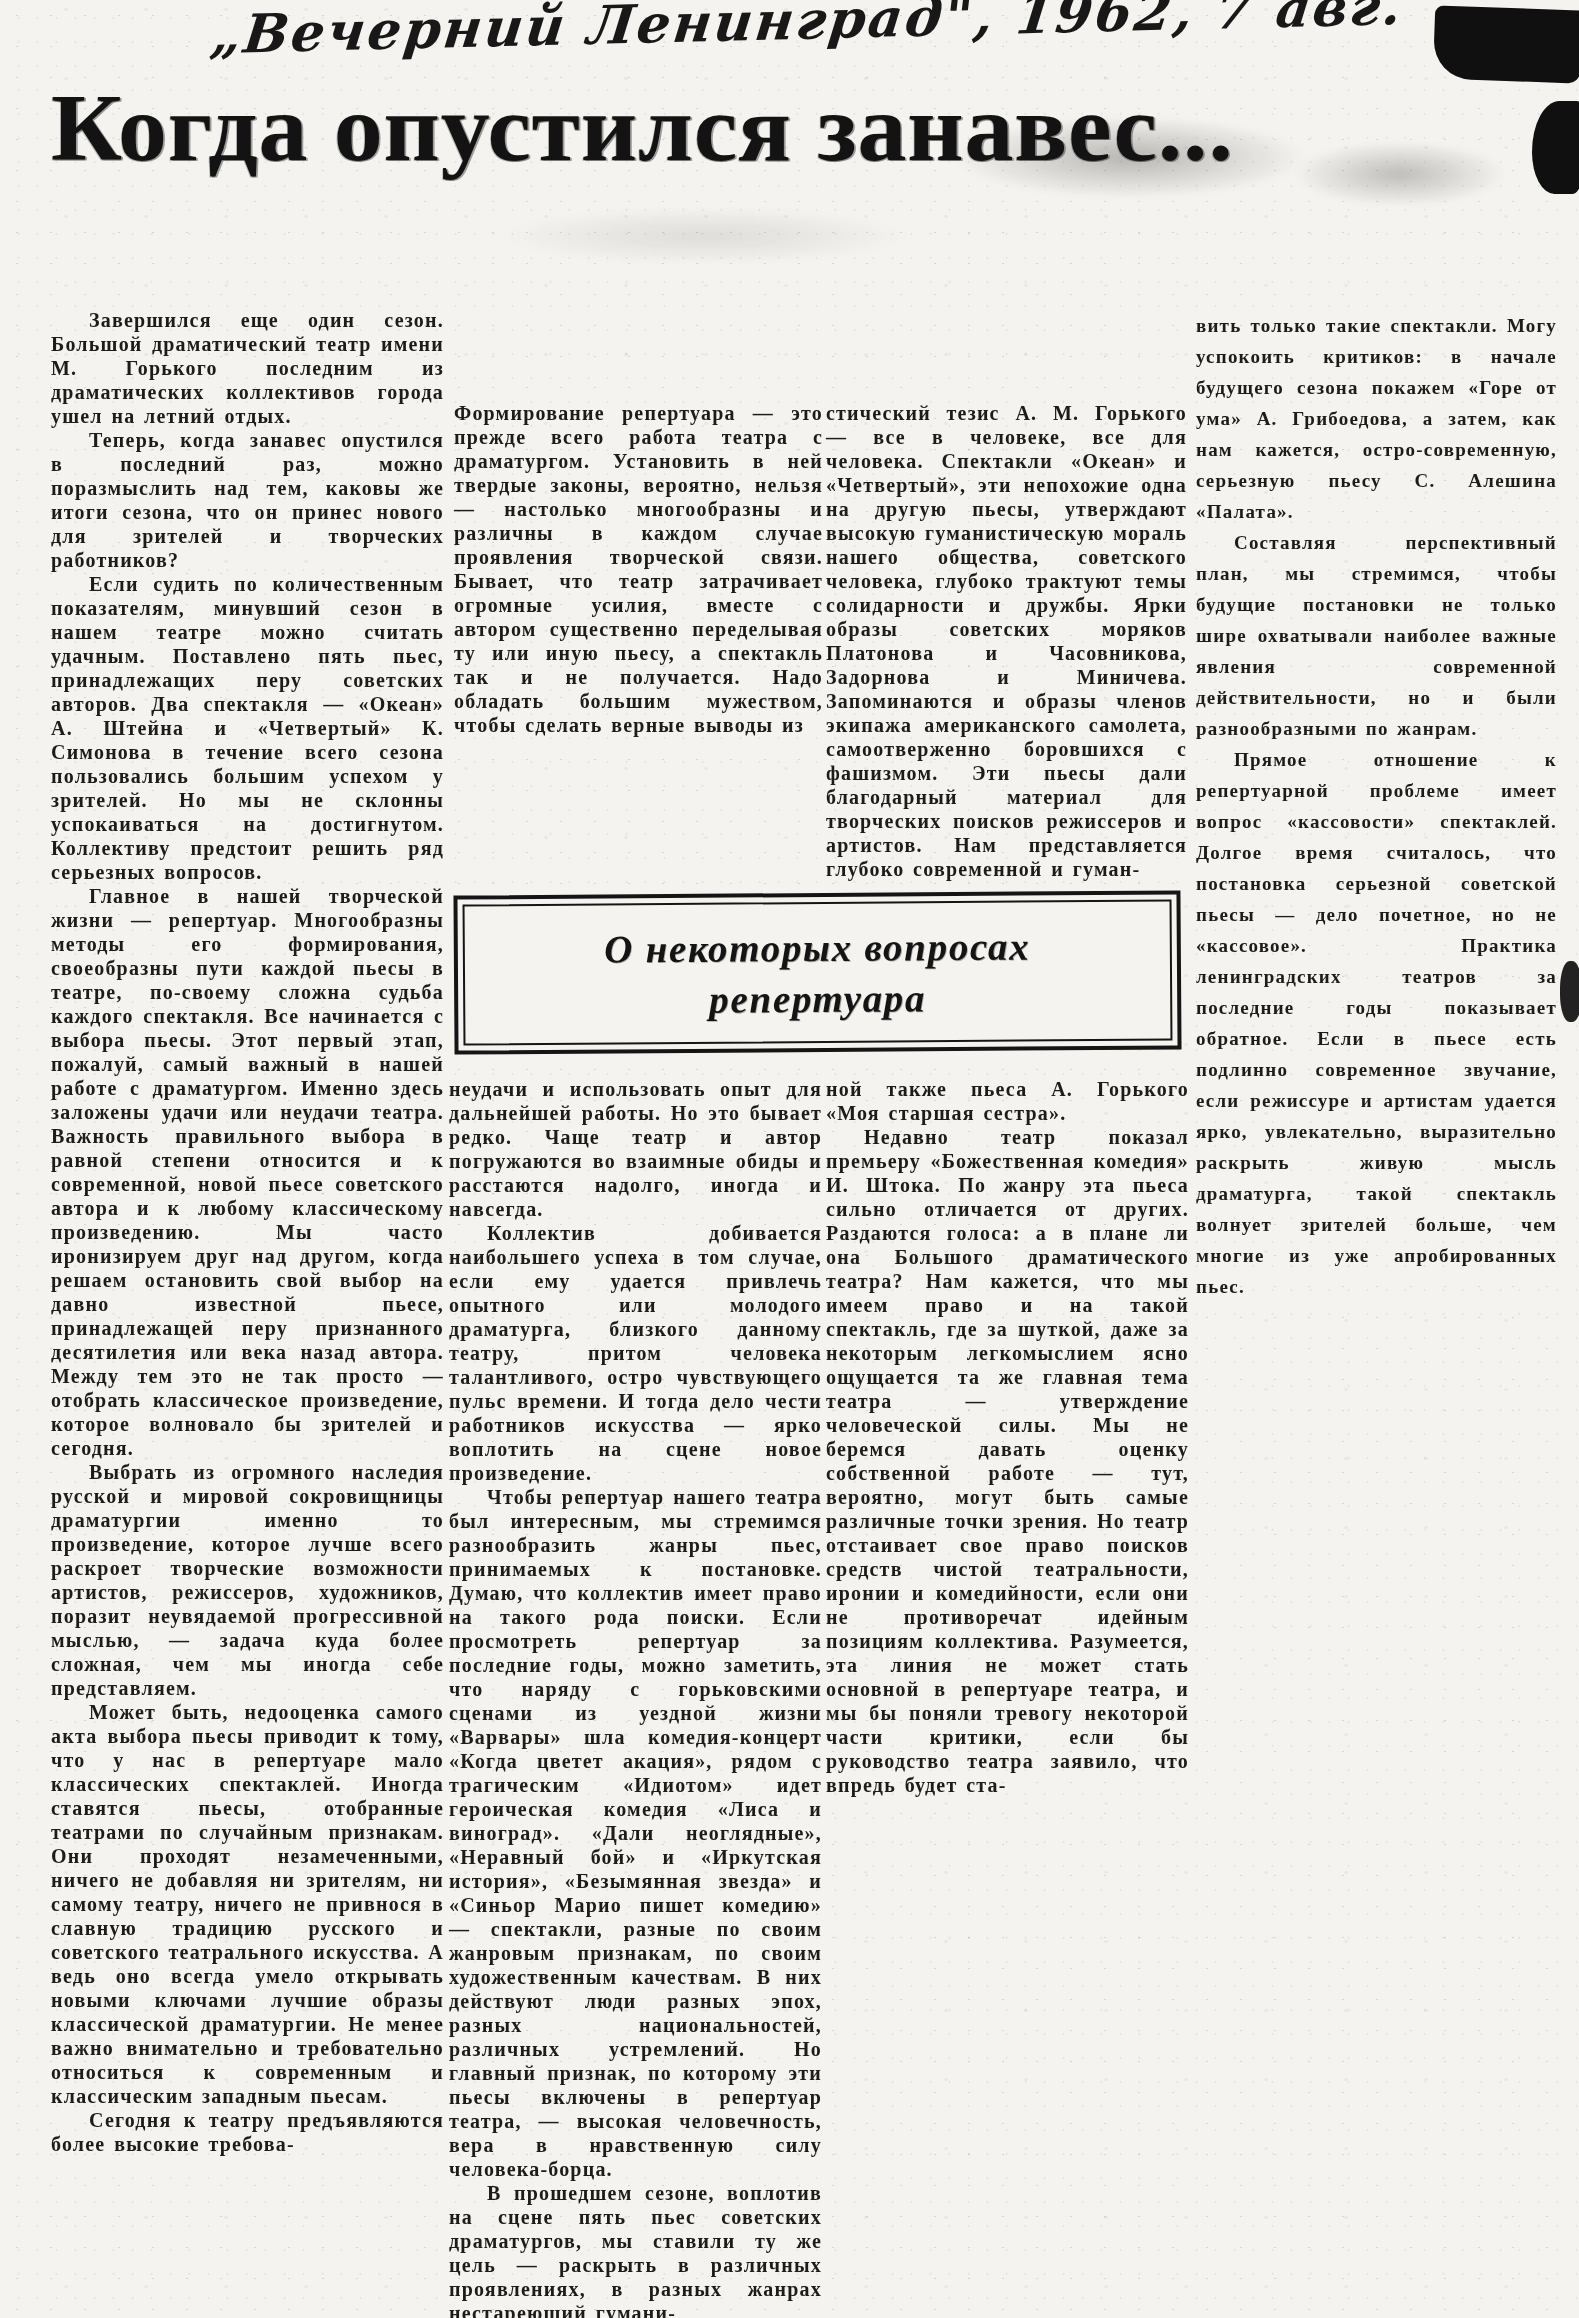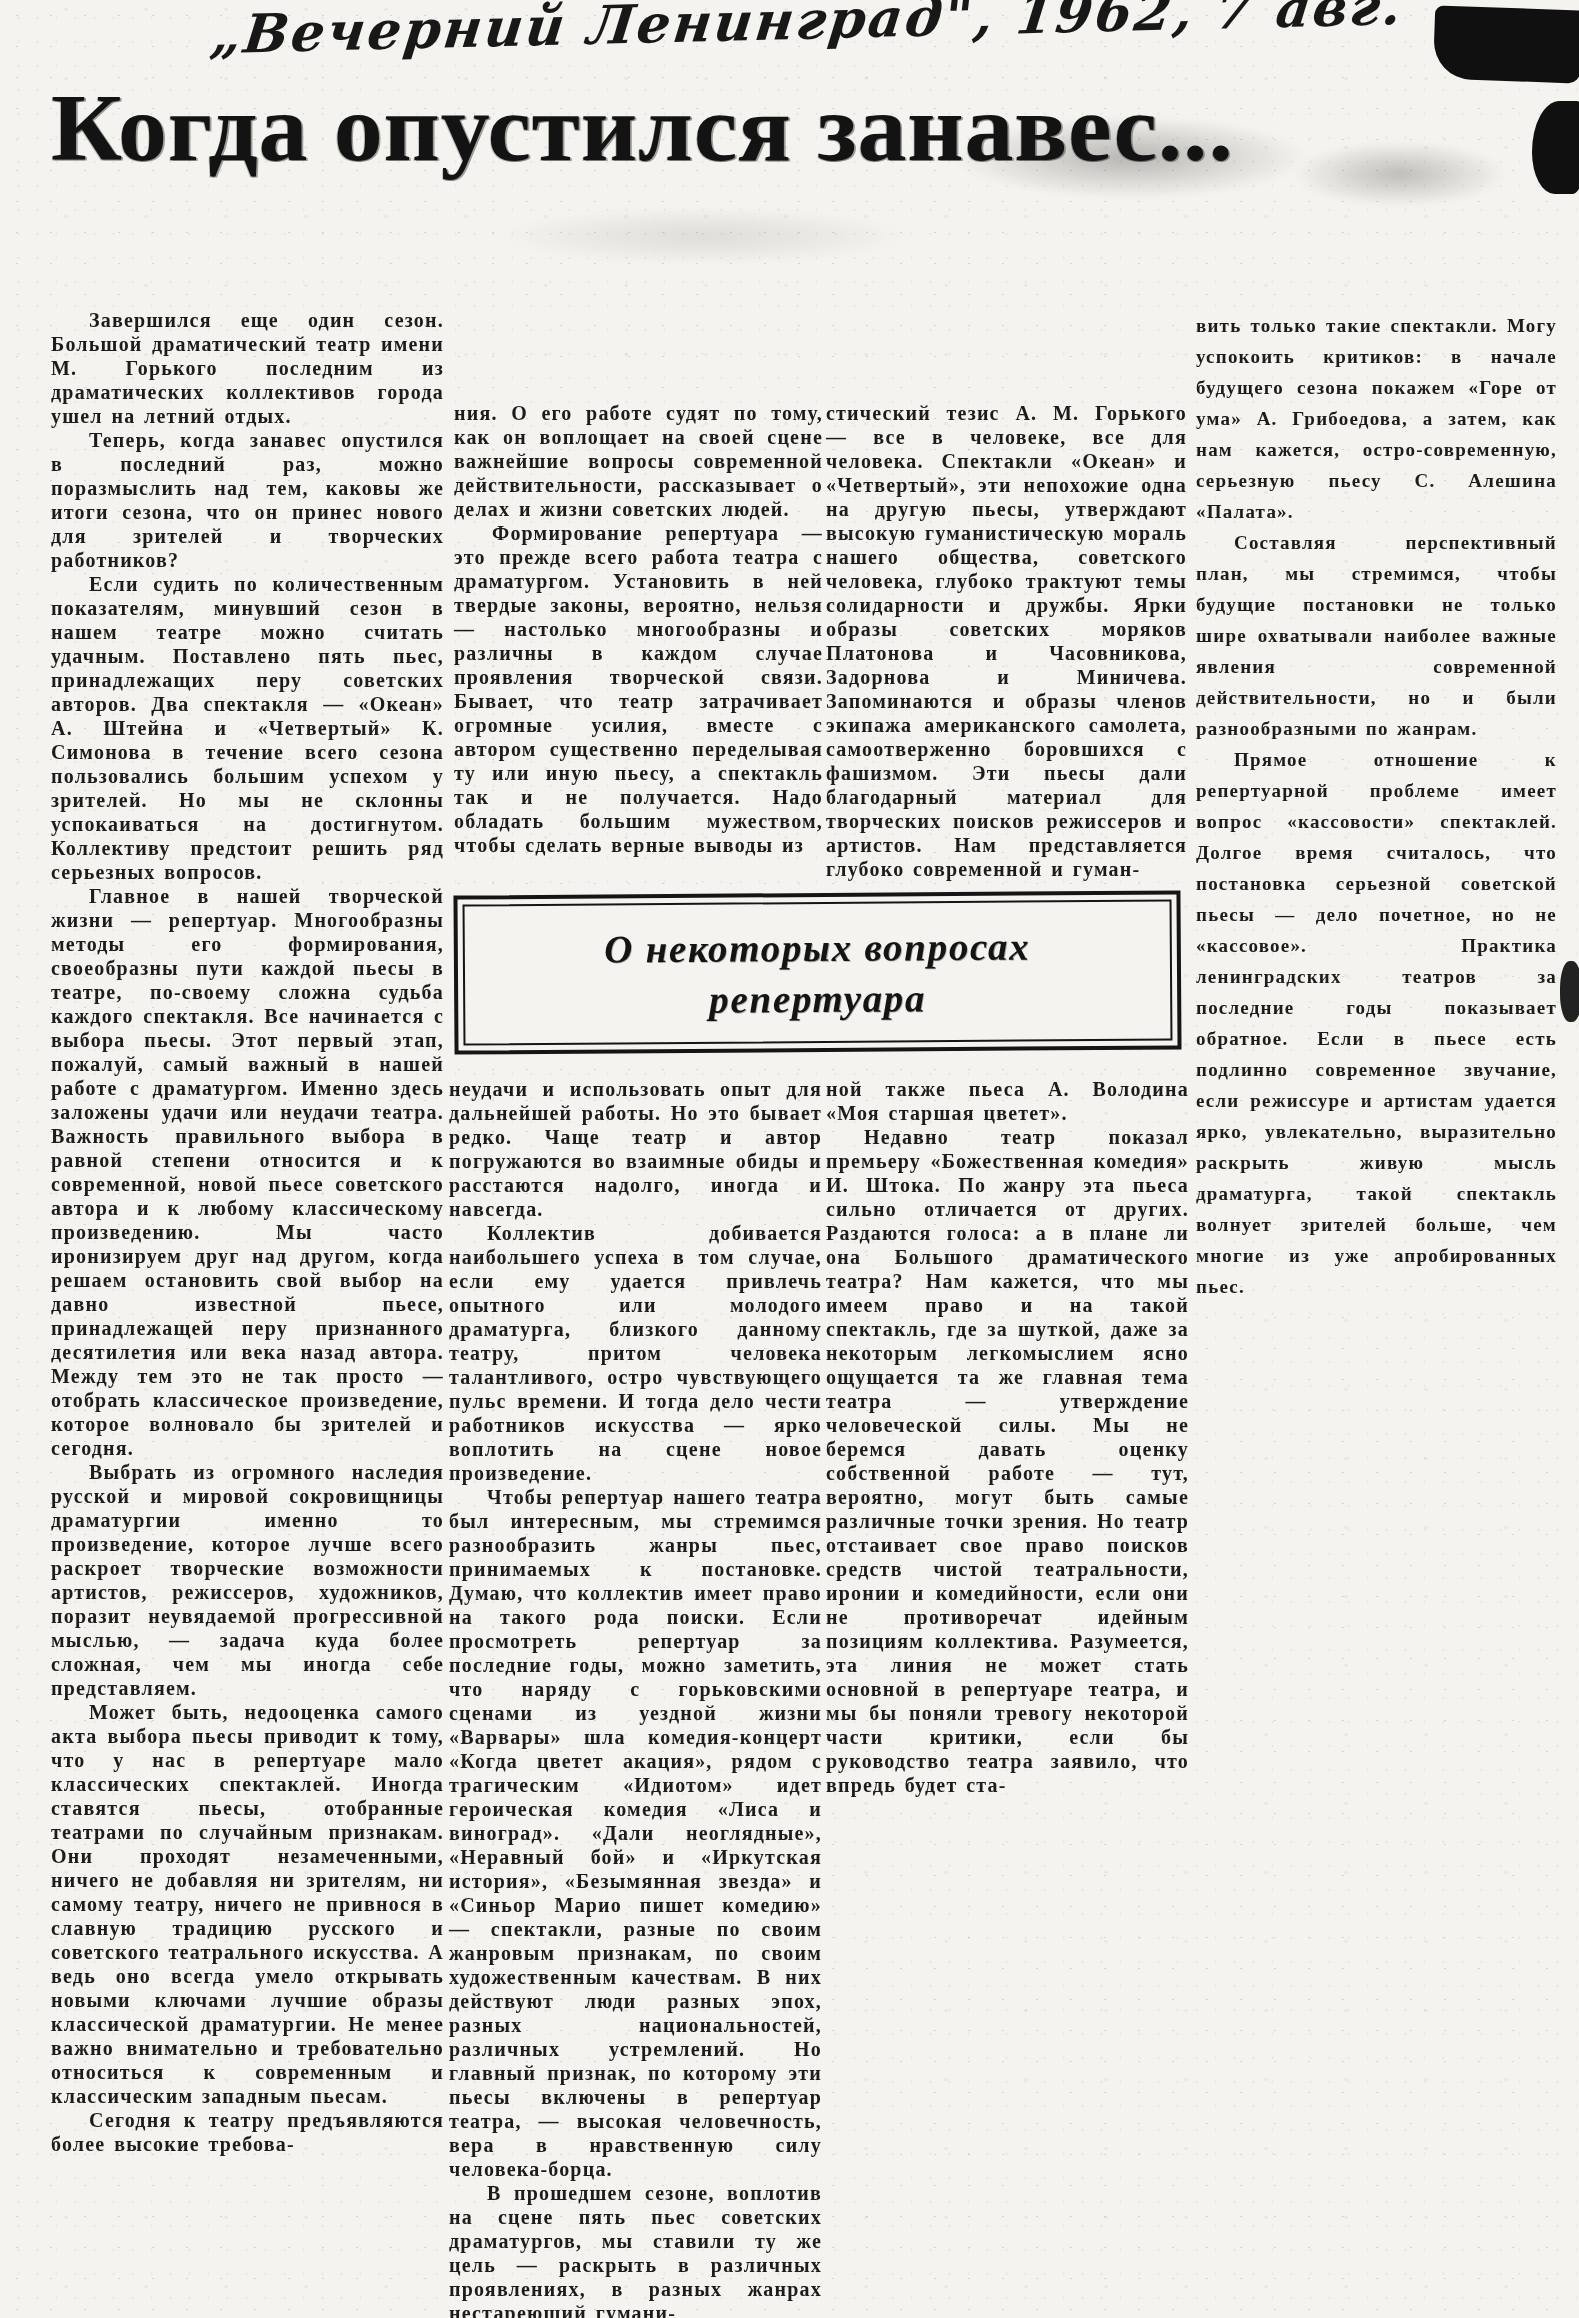--- a/index.html
+++ b/index.html
@@ -115,21 +115,20 @@
       <p class="para">Завершился еще один сезон. Большой драматический театр имени М. Горького последним из драматических коллективов города ушел на летний отдых.</p>
       <p class="para">Теперь, когда занавес опустился в последний раз, можно поразмыслить над тем, каковы же итоги сезона, что он принес нового для зрителей и творческих работников?</p>
       <p class="para">Если судить по количественным показателям, минувший сезон в нашем театре можно считать удачным. Поставлено пять пьес, принадлежащих перу советских авторов. Два спектакля — «Океан» А. Штейна и «Четвертый» К. Симонова в течение всего сезона пользовались большим успехом у зрителей. Но мы не склонны успокаиваться на достигнутом. Коллективу предстоит решить ряд серьезных вопросов.</p>
       <p class="para">Главное в нашей творческой жизни — репертуар. Многообразны методы его формирования, своеобразны пути каждой пьесы в театре, по-своему сложна судьба каждого спектакля. Все начинается с выбора пьесы. Этот первый этап, пожалуй, самый важный в нашей работе с драматургом. Именно здесь заложены удачи или неудачи театра. Важность правильного выбора в равной степени относится и к современной, новой пьесе советского автора и к любому классическому произведению. Мы часто иронизируем друг над другом, когда решаем остановить свой выбор на давно известной пьесе, принадлежащей перу признанного десятилетия или века назад автора. Между тем это не так просто — отобрать классическое произведение, которое волновало бы зрителей и сегодня.</p>
       <p class="para">Выбрать из огромного наследия русской и мировой сокровищницы драматургии именно то произведение, которое лучше всего раскроет творческие возможности артистов, режиссеров, художников, поразит неувядаемой прогрессивной мыслью, — задача куда более сложная, чем мы иногда себе представляем.</p>
       <p class="para">Может быть, недооценка самого акта выбора пьесы приводит к тому, что у нас в репертуаре мало классических спектаклей. Иногда ставятся пьесы, отобранные театрами по случайным признакам. Они проходят незамеченными, ничего не добавляя ни зрителям, ни самому театру, ничего не привнося в славную традицию русского и советского театрального искусства. А ведь оно всегда умело открывать новыми ключами лучшие образы классической драматургии. Не менее важно внимательно и требовательно относиться к современным и классическим западным пьесам.</p>
       <p class="para">Сегодня к театру предъявляются более высокие требова-</p>
     </div>
 
   <div class="col cont" id="col2-top">
-      <p class="para">ния. О его работе судят по тому, как он воплощает на своей сцене важнейшие вопросы современной действительности, рассказывает о делах и жизни советских людей.</p>
       <p class="para">Формирование репертуара — это прежде всего работа театра с драматургом. Установить в ней твердые законы, вероятно, нельзя — настолько многообразны и различны в каждом случае проявления творческой связи. Бывает, что театр затрачивает огромные усилия, вместе с автором существенно переделывая ту или иную пьесу, а спектакль так и не получается. Надо обладать большим мужеством, чтобы сделать верные выводы из</p>
     </div>
 
   <div class="col cont" id="col3-top">
       <p class="para">стический тезис А. М. Горького — все в человеке, все для человека. Спектакли «Океан» и «Четвертый», эти непохожие одна на другую пьесы, утверждают высокую гуманистическую мораль нашего общества, советского человека, глубоко трактуют темы солидарности и дружбы. Ярки образы советских моряков Платонова и Часовникова, Задорнова и Миничева. Запоминаются и образы членов экипажа американского самолета, самоотверженно боровшихся с фашизмом. Эти пьесы дали благодарный материал для творческих поисков режиссеров и артистов. Нам представляется глубоко современной и гуман-</p>
     </div>
 
   <div class="box-outer">
     <div class="box-inner">
       <div class="box-heading">
@@ -140,21 +139,21 @@
   </div>
 
   <div class="col cont" id="col2-bottom">
       <p class="para">неудачи и использовать опыт для дальнейшей работы. Но это бывает редко. Чаще театр и автор погружаются во взаимные обиды и расстаются надолго, иногда и навсегда.</p>
       <p class="para">Коллектив добивается наибольшего успеха в том случае, если ему удается привлечь опытного или молодого драматурга, близкого данному театру, притом человека талантливого, остро чувствующего пульс времени. И тогда дело чести работников искусства — ярко воплотить на сцене новое произведение.</p>
       <p class="para">Чтобы репертуар нашего театра был интересным, мы стремимся разнообразить жанры пьес, принимаемых к постановке. Думаю, что коллектив имеет право на такого рода поиски. Если просмотреть репертуар за последние годы, можно заметить, что наряду с горьковскими сценами из уездной жизни «Варвары» шла комедия-концерт «Когда цветет акация», рядом с трагическим «Идиотом» идет героическая комедия «Лиса и виноград». «Дали неоглядные», «Неравный бой» и «Иркутская история», «Безымянная звезда» и «Синьор Марио пишет комедию» — спектакли, разные по своим жанровым признакам, по своим художественным качествам. В них действуют люди разных эпох, разных национальностей, различных устремлений. Но главный признак, по которому эти пьесы включены в репертуар театра, — высокая человечность, вера в нравственную силу человека-борца.</p>
       <p class="para">В прошедшем сезоне, воплотив на сцене пять пьес советских драматургов, мы ставили ту же цель — раскрыть в различных проявлениях, в разных жанрах нестареющий гумани-</p>
     </div>
 
   <div class="col cont" id="col3-bottom">
-      <p class="para">ной также пьеса А. Володина «Моя старшая цветет».</p>
+      <p class="para">ной также пьеса А. Горького «Моя старшая сестра».</p>
       <p class="para">Недавно театр показал премьеру «Божественная комедия» И. Штока. По жанру эта пьеса сильно отличается от других. Раздаются голоса: а в плане ли она Большого драматического театра? Нам кажется, что мы имеем право и на такой спектакль, где за шуткой, даже за некоторым легкомыслием ясно ощущается та же главная тема театра — утверждение человеческой силы. Мы не беремся давать оценку собственной работе — тут, вероятно, могут быть самые различные точки зрения. Но театр отстаивает свое право поисков средств чистой театральности, иронии и комедийности, если они не противоречат идейным позициям коллектива. Разумеется, эта линия не может стать основной в репертуаре театра, и мы бы поняли тревогу некоторой части критики, если бы руководство театра заявило, что впредь будет ста-</p>
     </div>
 
   <div class="col cont" id="col4">
       <p class="para">вить только такие спектакли. Могу успокоить критиков: в начале будущего сезона покажем «Горе от ума» А. Грибоедова, а затем, как нам кажется, остро-современную, серьезную пьесу С. Алешина «Палата».</p>
       <p class="para">Составляя перспективный план, мы стремимся, чтобы будущие постановки не только шире охватывали наиболее важные явления современной действительности, но и были разнообразными по жанрам.</p>
       <p class="para">Прямое отношение к репертуарной проблеме имеет вопрос «кассовости» спектаклей. Долгое время считалось, что постановка серьезной советской пьесы — дело почетное, но не «кассовое». Практика ленинградских театров за последние годы показывает обратное. Если в пьесе есть подлинно современное звучание, если режиссуре и артистам удается ярко, увлекательно, выразительно раскрыть живую мысль драматурга, такой спектакль волнует зрителей больше, чем многие из уже апробированных пьес.</p>
     </div>
 
   <div class="ink" id="ink-top-right"></div>

